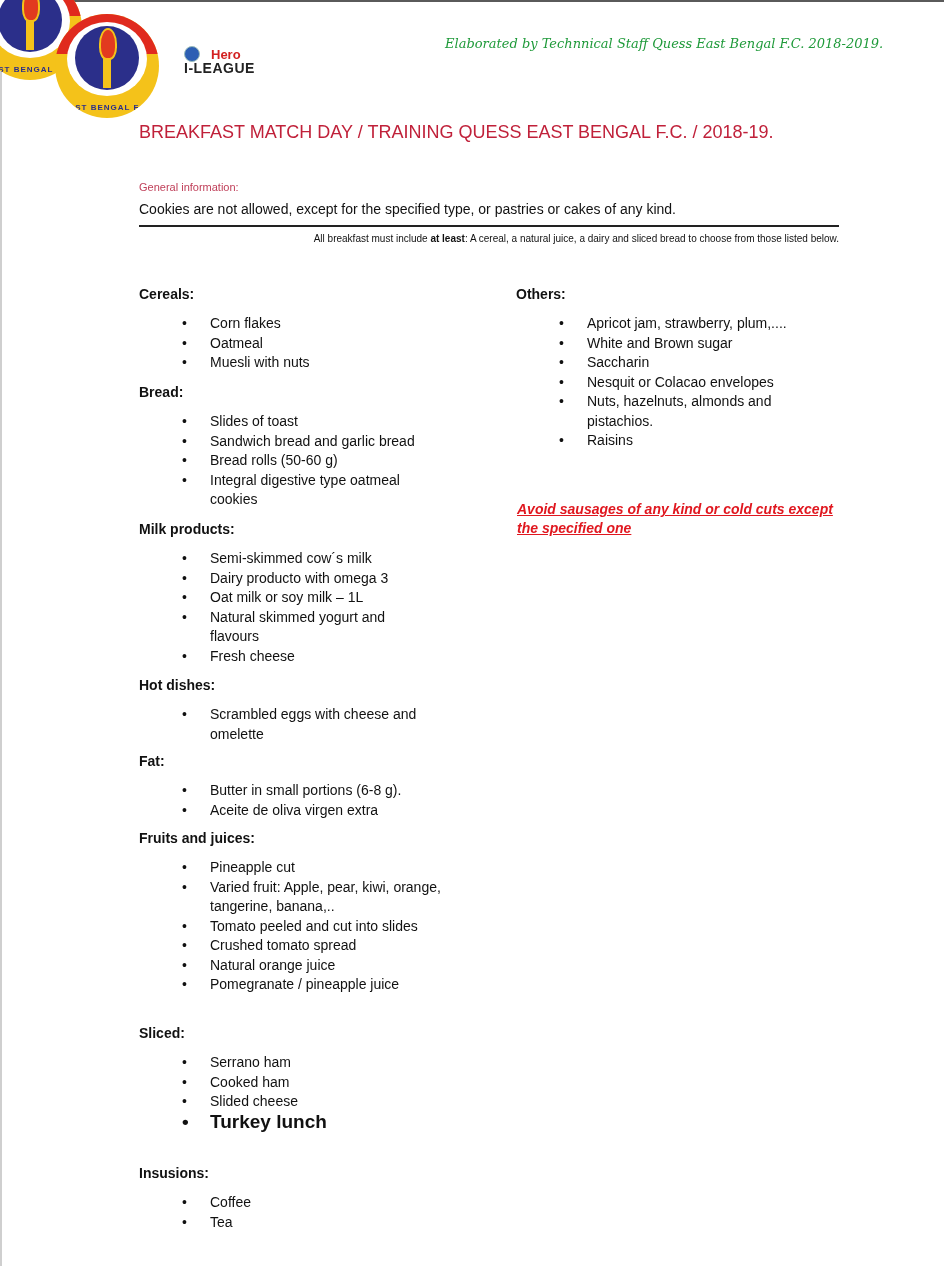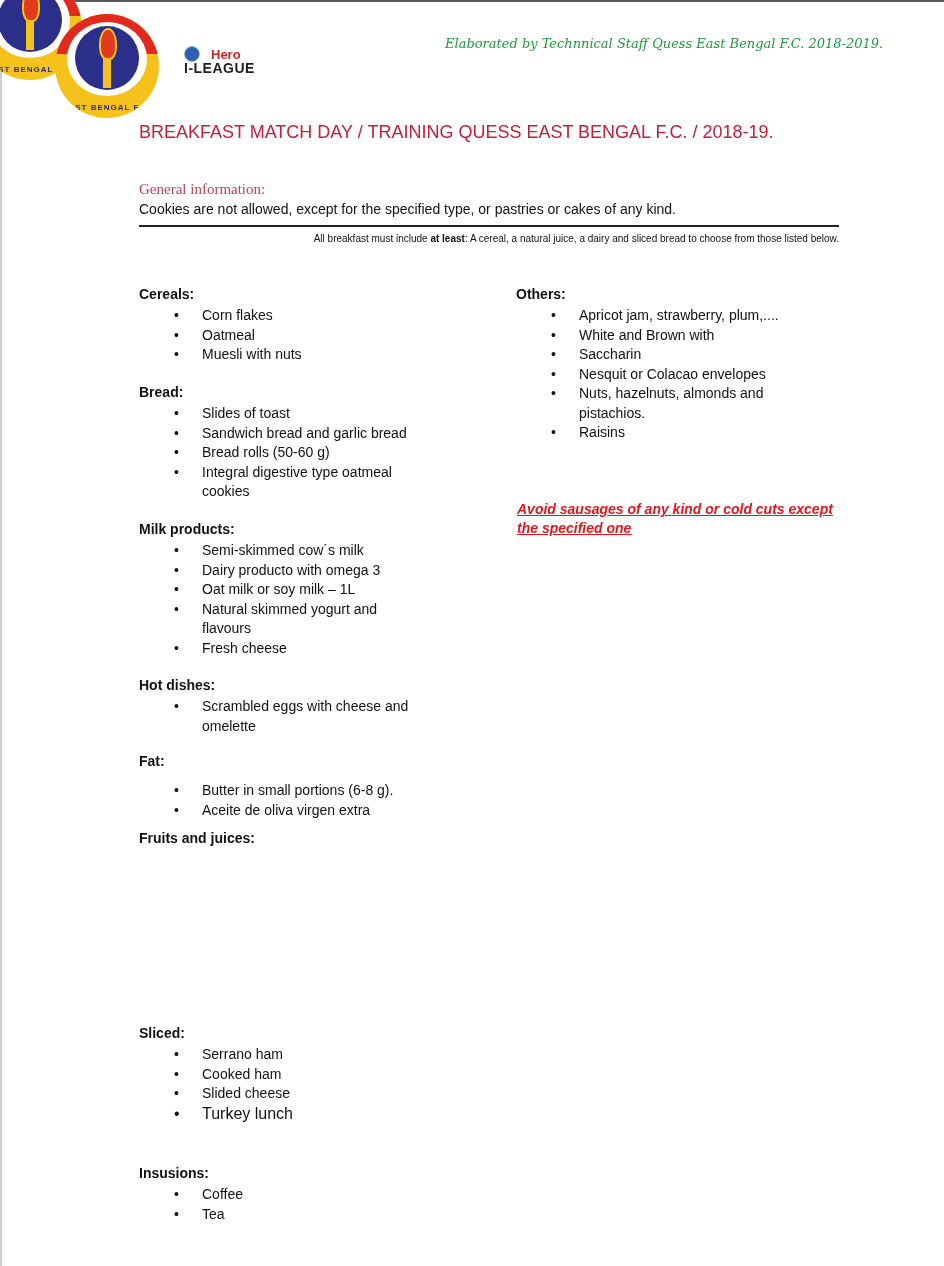--- a/index.html
+++ b/index.html
@@ -25,31 +25,31 @@
 
   .ileague { position: absolute; left: 184px; top: 46px; }
   .ileague .hero-row { display: flex; align-items: center; gap: 11px; }
   .ileague .ball { width: 14px; height: 14px; border-radius: 50%; background: #2d5fb3; border: 1px solid #9bb; }
   .ileague .hero-mark { font-weight: bold; font-size: 13px; color: #d32020; }
   .ileague .league-text { font-weight: bold; font-size: 14px; color: #222; letter-spacing: 0.5px; margin-top: -2px; }
 
   .credit { position: absolute; left: 445px; top: 36px; font-family: "DejaVu Serif", serif; font-style: italic; font-weight: normal; font-size: 13px; color: #1f9a3a; white-space: nowrap; }
 
   .title { position: absolute; left: 139px; top: 118px; width: 700px; font-size: 18px; line-height: 28px; color: #c0213a; }
-  .gen-head { position: absolute; left: 139px; top: 181px; font-size: 15px; color: #c0405a; font-family: Liberation Serif, serif; }
+  .gen-head { position: absolute; left: 139px; top: 181px; font-size: 11px; color: #c0405a; }
   .gen-line { position: absolute; left: 139px; top: 201px; font-size: 14px; color: #111; }
   .rule { position: absolute; left: 139px; top: 225px; width: 700px; height: 1.5px; background: #222; }
   .must { position: absolute; left: 139px; top: 229px; width: 700px; font-size: 10px; line-height: 19px; color: #111; text-align: right; }
 
   .section { position: absolute; font-size: 14px; }
   .section .head { font-weight: bold; color: #111; margin-bottom: 2px; }
-  .section ul { list-style: none; margin: 4px; padding: 0; }
+  .section ul { list-style: none; margin: 12px; padding: 0; }
   .section li { position: relative; padding-left: 59px; line-height: 19.5px; color: #111; }
   .section li::before { content: "\2022"; position: absolute; left: 31px; top: 0; }
-  .section li.big { font-size: 16px; }
+  .section li.big { font-size: 19px; font-weight: bold; }
 
   .warning { position: absolute; left: 517px; top: 500px; width: 330px; font-size: 14px; line-height: 19px; font-weight: bold; font-style: italic; text-decoration: underline; color: #e0171f; }
 </style>
 </head>
 <body>
 
 <div class="page-border-top"></div>
 <div class="page-border-left"></div>
 
 <div class="eb-logo logo-back">
@@ -126,20 +126,28 @@
 <div class="section" style="left:139px; top:753px; width:330px;">
   <div class="head" style="margin-bottom:12px;">Fat:</div>
   <ul>
     <li>Butter in small portions (6-8 g).</li>
     <li>Aceite de oliva virgen extra</li>
   </ul>
 </div>
 
 <div class="section" style="left:139px; top:830px; width:330px;">
   <div class="head">Fruits and juices:</div>
+  <ul>
+    <li>Pineapple cut</li>
+    <li style="width:240px;">Varied fruit: Apple, pear, kiwi, orange, tangerine, banana,..</li>
+    <li>Tomato peeled and cut into slides</li>
+    <li>Crushed tomato spread</li>
+    <li>Natural orange juice</li>
+    <li>Pomegranate / pineapple juice</li>
+  </ul>
 </div>
 
 <div class="section" style="left:139px; top:1025px; width:330px;">
   <div class="head">Sliced:</div>
   <ul>
     <li>Serrano ham</li>
     <li>Cooked ham</li>
     <li>Slided cheese</li>
     <li class="big">Turkey lunch</li>
   </ul>
@@ -150,21 +158,21 @@
   <ul>
     <li>Coffee</li>
     <li>Tea</li>
   </ul>
 </div>
 
 <div class="section" style="left:516px; top:286px; width:330px;">
   <div class="head">Others:</div>
   <ul>
     <li>Apricot jam, strawberry, plum,....</li>
-    <li>White and Brown with</li>
+    <li>White and Brown sugar</li>
     <li>Saccharin</li>
     <li>Nesquit or Colacao envelopes</li>
     <li style="width:230px;">Nuts, hazelnuts, almonds and pistachios.</li>
     <li>Raisins</li>
   </ul>
 </div>
 
 <div class="warning">Avoid sausages of any kind or cold cuts except the specified one</div>
 
 </body></html>

